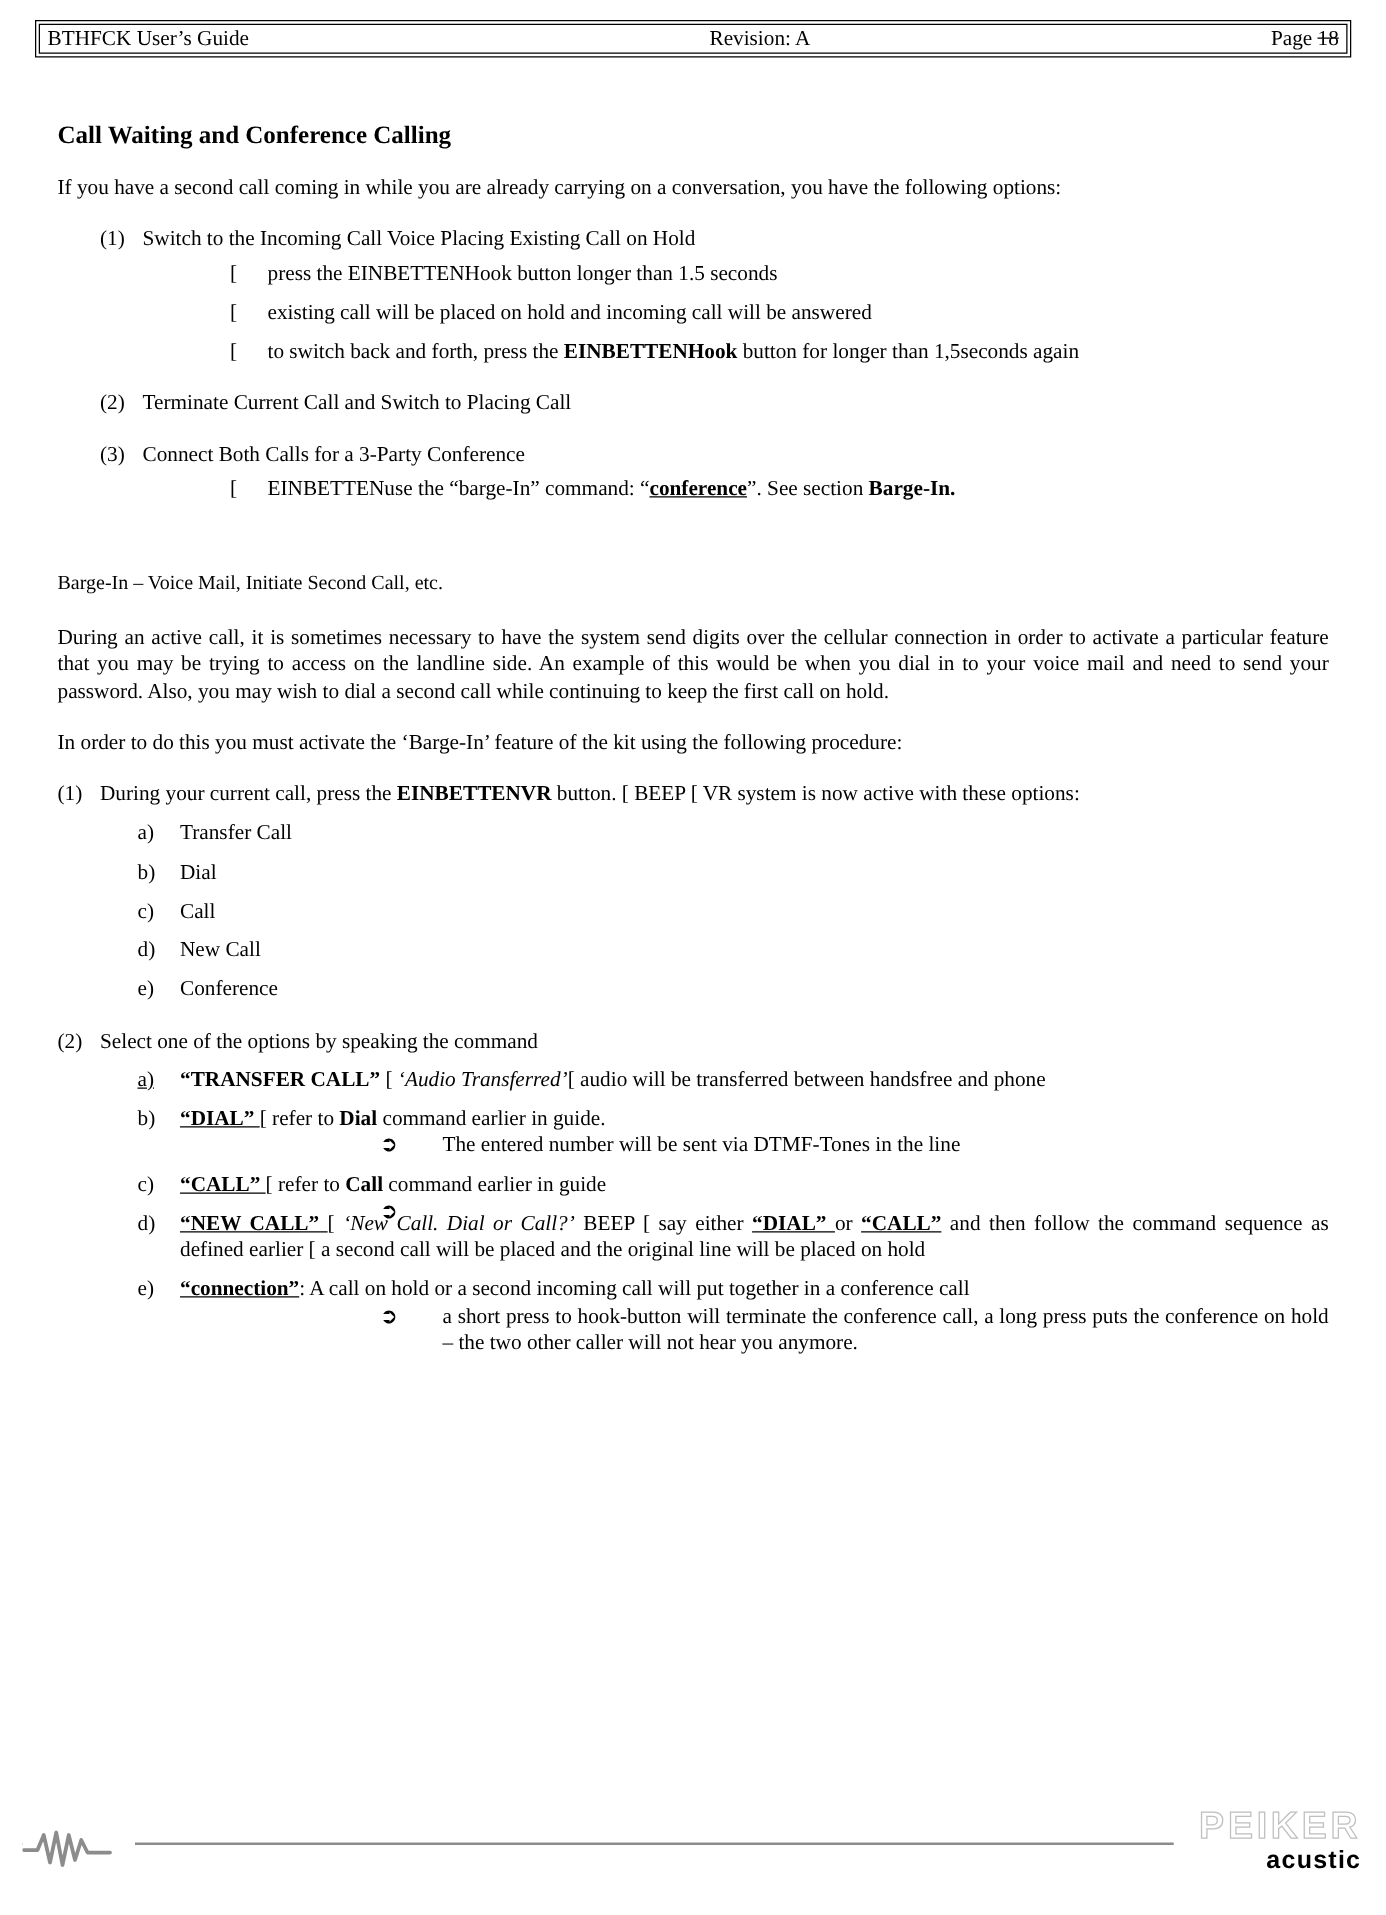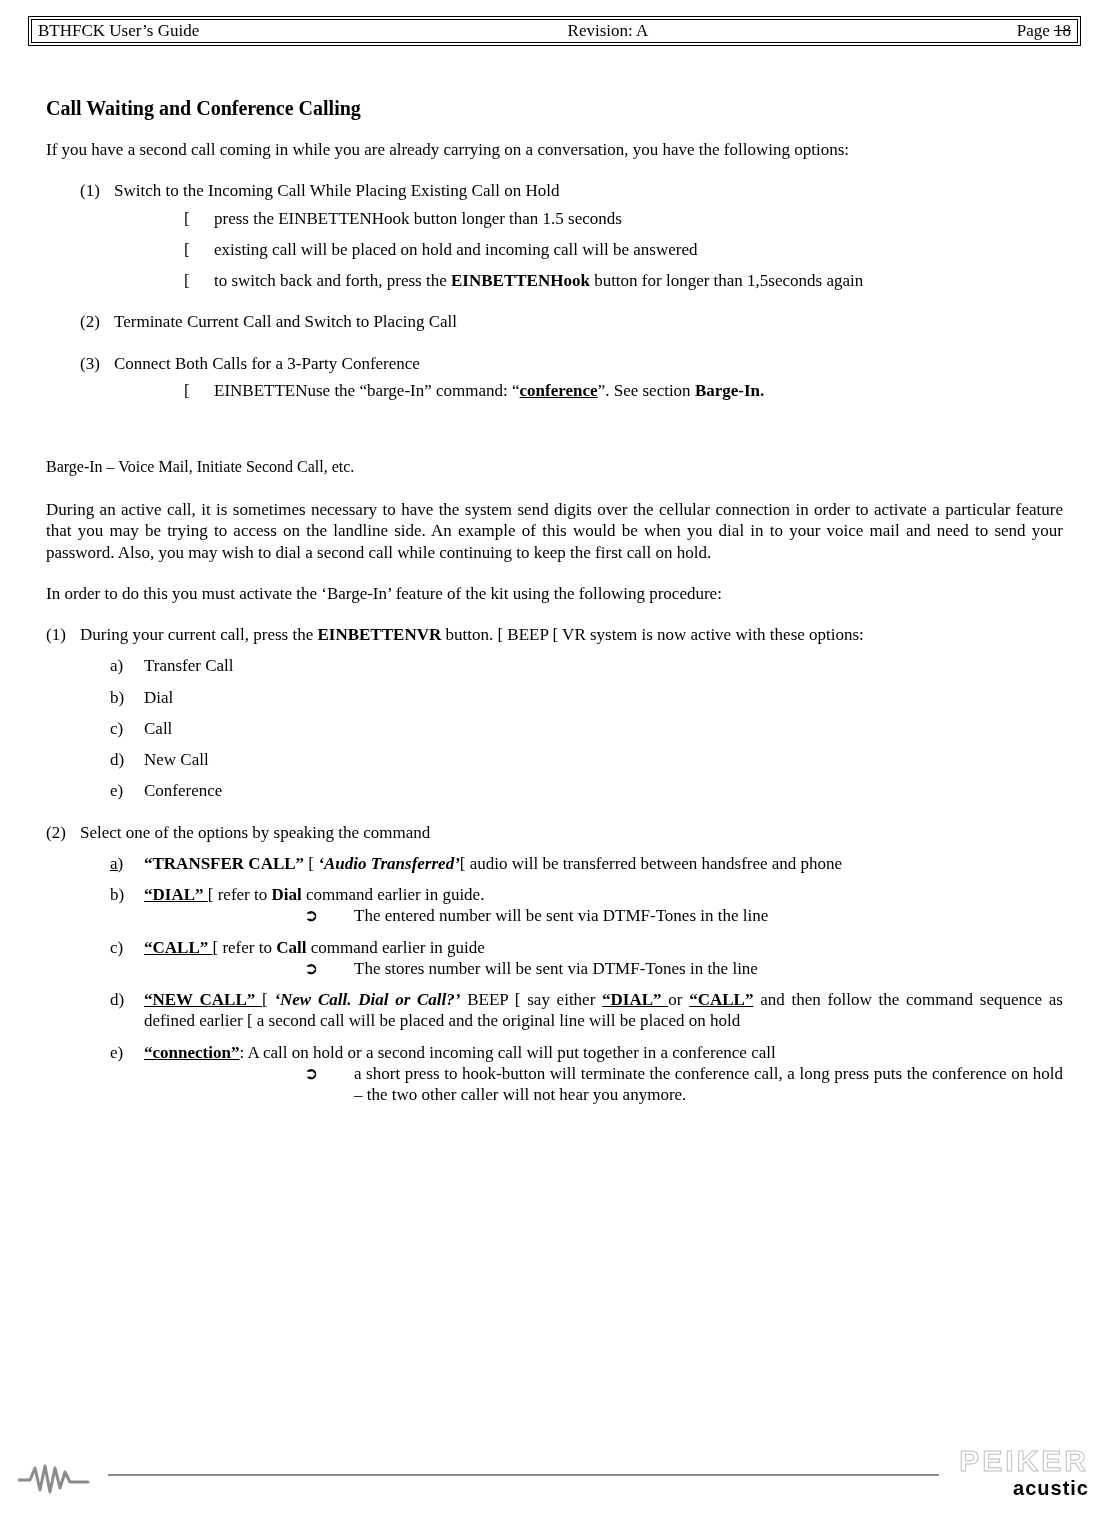--- a/index.html
+++ b/index.html
@@ -68,21 +68,21 @@
   .alpha-list > li > .lbl { position: absolute; left: 0; top: 0; }
 
   .sub-note { margin-left: 160px; position: relative; padding-left: 50px; }
   .sub-note .arrow {
     position: absolute; left: 0; top: 0;
     font-family: Arial, sans-serif;
   }
 
   .b { font-weight: bold; }
   .u { text-decoration: underline; }
-  .i { font-style: italic; font-weight: bold; }
+  .i { font-style: italic; }
 
   
   .footer {
     position: absolute;
     left: 0; right: 0; bottom: 26px;
     height: 60px;
   }
   .footer-rule {
     position: absolute;
     left: 18px; right: 170px;
@@ -138,21 +138,21 @@
   </div>
 
   <div class="content">
 
     <div class="h3">Call Waiting and Conference Calling</div>
     <p class="intro">If you have a second call coming in while you are already carrying on a conversation, you have the following options:</p>
 
     <ol class="paren-list">
       <li>
         <span class="num">(1)</span>
-        <span>Switch to the Incoming Call While Placing Existing Call on Hold</span>
+        <span>Switch to the Incoming Call Voice Placing Existing Call on Hold</span>
         <ul class="bracket-list">
           <li><span>press the EINBETTENHook button longer than 1.5 seconds</span></li>
           <li><span>existing call will be placed on hold and incoming call will be answered</span></li>
           <li><span>to switch back and forth, press the </span><span class="b">EINBETTENHook</span><span> button for longer than 1,5seconds again</span></li>
         </ul>
       </li>
       <li>
         <span class="num">(2)</span>
         <span>Terminate Current Call and Switch to Placing Call</span>
       </li>
@@ -201,21 +201,20 @@
               <span class="arrow">➲</span>
               <span>The entered number will be sent via DTMF-Tones in the line</span>
             </div>
           </li>
 
           <li>
             <span class="lbl">c)</span>
             <span class="b u">“CALL” </span><span>[ refer to </span><span class="b">Call</span><span> command earlier in guide</span>
             <div class="sub-note">
               <span class="arrow">➲</span>
-              <span>The stores number will be sent via DTMF-Tones in the line</span>
             </div>
           </li>
 
           <li class="just">
             <span class="lbl">d)</span>
             <span class="b u">“NEW CALL” </span><span>[ </span><span class="i">‘New Call. Dial or Call?’</span><span> BEEP [ say either </span><span class="b u">“DIAL” </span><span>or </span><span class="b u">“CALL”</span><span> and then follow the command sequence as defined earlier [ a second call will be placed and the original line will be placed on hold</span>
           </li>
 
           <li>
             <span class="lbl">e)</span>

